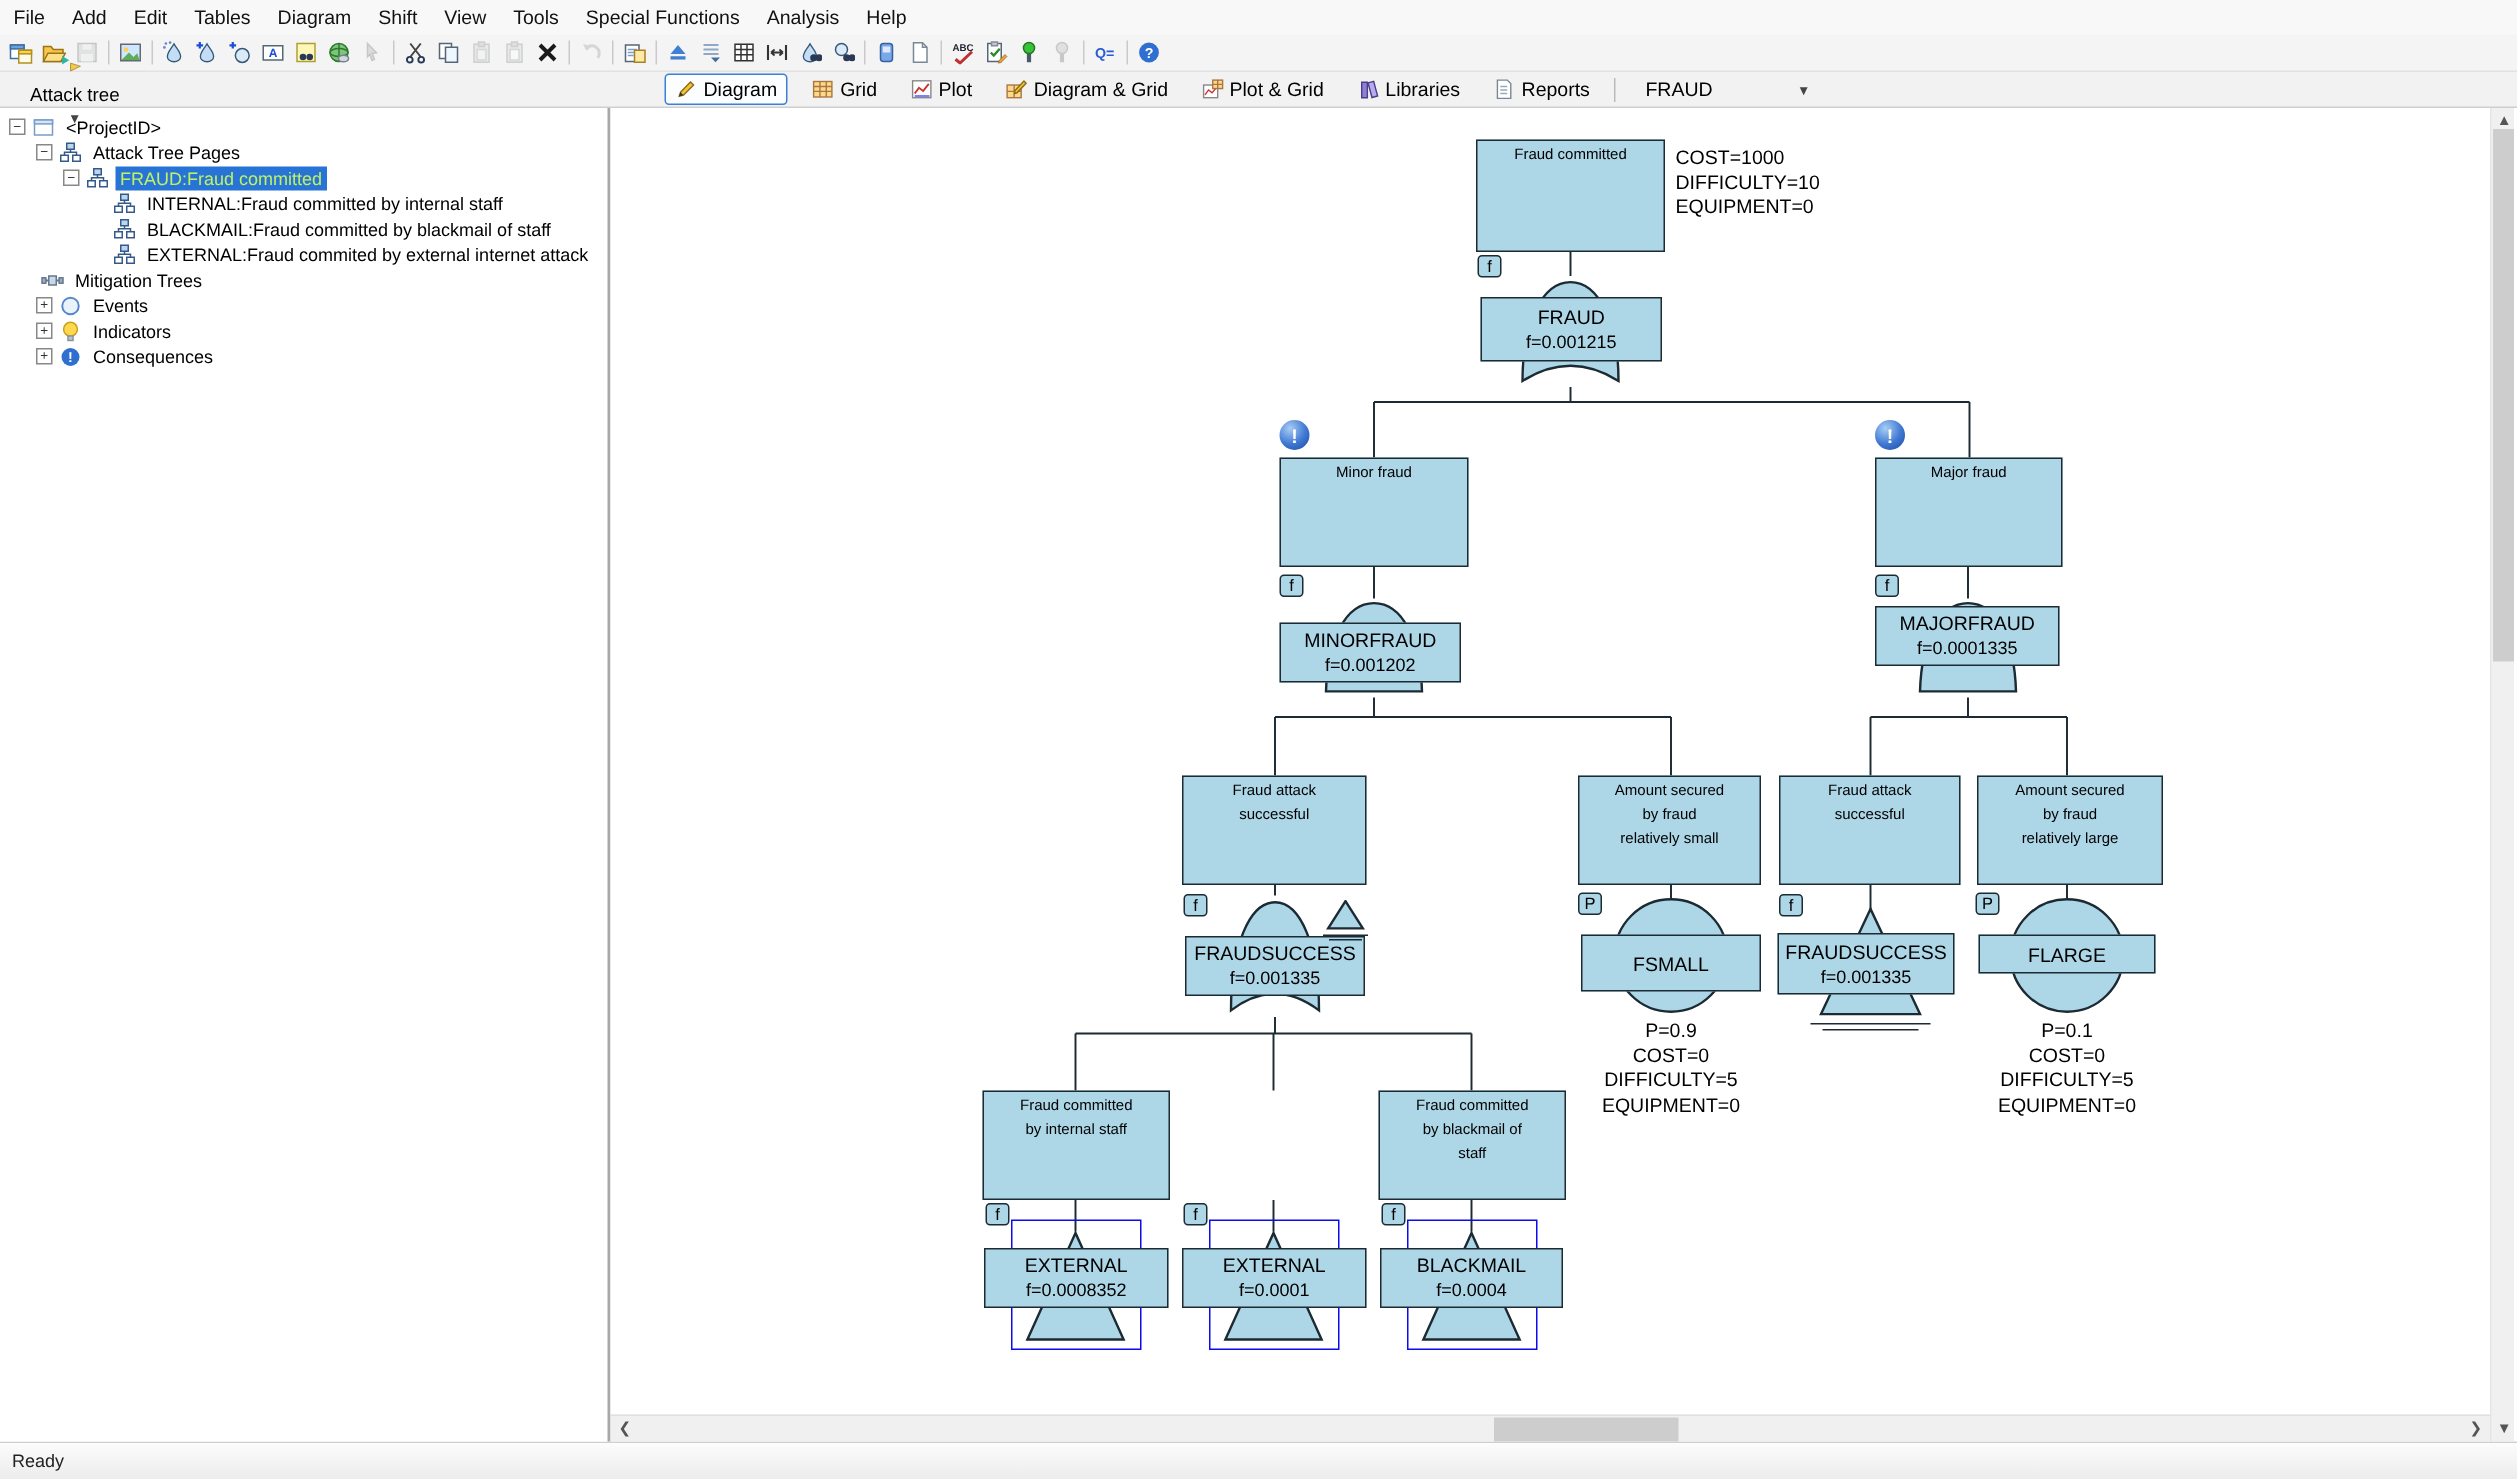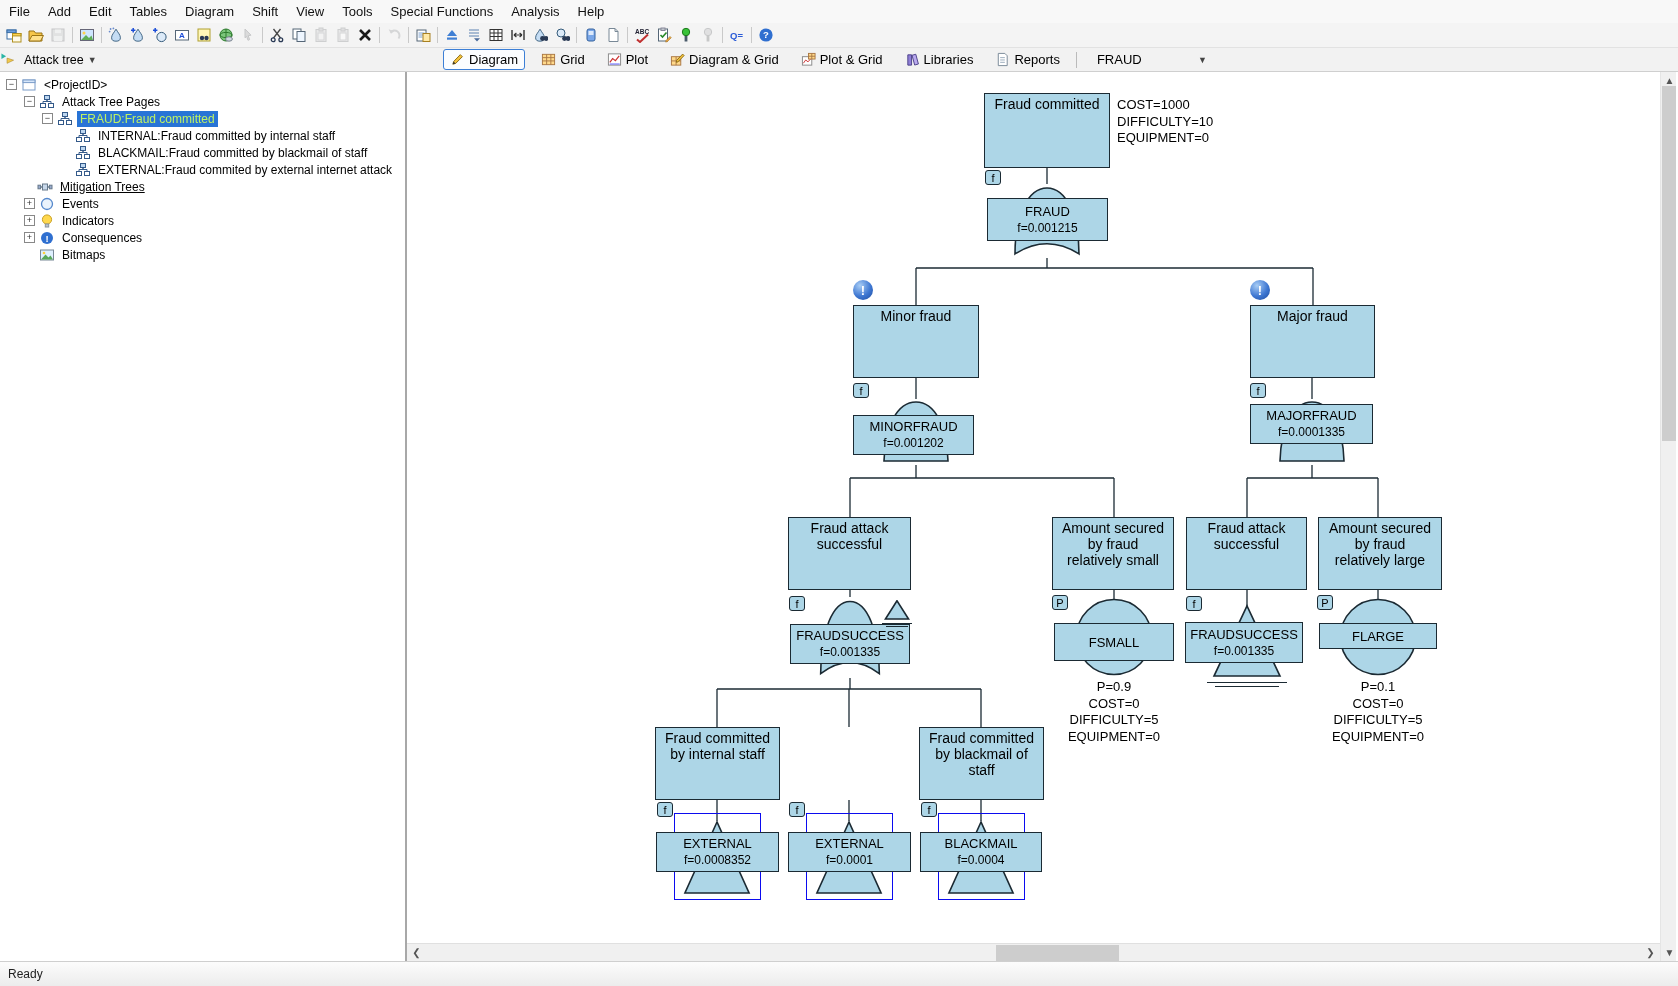--- a/index.html
+++ b/index.html
@@ -16,21 +16,21 @@
   #toolbar { height:25px; background:#f4f4f4; display:flex; align-items:center;
     padding-left:3px; border-bottom:1px solid #e2e2e2; }
   .tb-icon { width:22px; height:21px; display:flex; align-items:center; justify-content:center; }
   .tb-icon svg { width:16px; height:16px; }
   .tb-icon.disabled { opacity:.45; filter:grayscale(.8); }
   .tb-sep { width:1px; height:16px; background:#c9c9c9; margin:0 3px; }
 
   
   #tabrow { height:24px; background:#f2f2f2; display:flex; align-items:center;
     font-size:13px; border-bottom:1px solid #cfcfcf; position:relative; }
-  #tree-selector { display:flex; align-items:center; gap:4px; padding:0 0; font-size:12.5px; }
+  #tree-selector { display:flex; align-items:center; gap:4px; padding:0 20px; font-size:12.5px;flex-direction:column; }
   #tree-selector svg { width:15px; height:15px; }
   .caret { font-size:9px; color:#444; }
   #tabs { position:absolute; left:443px; display:flex; align-items:center; gap:10px; }
   .tab { display:flex; align-items:center; gap:4px; padding:2px 6px; white-space:nowrap; cursor:default; }
   .tab svg { width:15px; height:15px; }
   .tab.selected { border:1.5px solid #3c7fd6; border-radius:3px; background:#fbfdff; }
   .tab-sep { width:1px; height:16px; background:#bbb; }
   #page-combo { display:flex; align-items:center; width:118px; justify-content:space-between;
     padding:1px 4px; margin-left:6px; }
 
@@ -45,21 +45,21 @@
   .ticon { width:16px; height:16px; margin-right:4px; flex:none; }
   .ticon svg { width:16px; height:16px; }
   .tlabel { padding:1px 3px; }
   .trow.selected .tlabel { background:#2874d6; color:#bef264; }
 
   
   #canvas-wrap { width:1253px; position:relative; }
   #canvas { position:relative; width:1253px; height:871px; background:#fff; overflow:hidden; }
   #lines-svg { position:absolute; left:0; top:0; }
   .dnode { position:absolute; background:#add6e7; border:1.4px solid #1b2a33;
-    text-align:center; font-size:14px; line-height:16px; color:#000; padding-top:2px; }
+    text-align:center; font-size:10px; line-height:16px; color:#000; padding-top:2px; }
   .glabel { position:absolute; background:#add6e7; border:1.4px solid #1b2a33;
     display:flex; flex-direction:column; align-items:center; justify-content:center;
     font-size:13px; line-height:17px; color:#000; }
   .glabel .val { font-size:12px; }
   .gshape { position:absolute; }
   .badge { position:absolute; width:16px; height:15px; background:#add6e7;
     border:1px solid #1b2a33; border-radius:3px; font-size:11px; display:flex;
     align-items:center; justify-content:center; }
   .alert { position:absolute; width:20px; height:20px; border-radius:50%;
     background:radial-gradient(circle at 35% 28%, #a8cdf5, #3e77d2 55%, #1c4a9e);
@@ -442,21 +442,21 @@
         <div class="trow" style="padding-left: 60px;">
           <div class="texp none"></div>
           <span class="ticon"><svg viewBox="0 0 16 16">
               <rect x="5.5" y="1.5" width="5" height="4" fill="#bcd6f0" stroke="#345a8a"></rect>
               <rect x="1.5" y="9.5" width="5" height="4" fill="#fff" stroke="#345a8a"></rect>
               <rect x="9.5" y="9.5" width="5" height="4" fill="#fff" stroke="#345a8a"></rect>
               <path d="M8 5.5 v2 M4 9.5 v-2 h8 v2 M8 5.5 v2" stroke="#345a8a" fill="none"></path>
             </svg></span>
           <span class="tlabel">EXTERNAL:Fraud commited by external internet attack</span>
         </div>
-        <div class="trow" style="padding-left: 22px; text-decoration: underline;">
+        <div class="trow" style="padding-left: 12px;">
           <div class="texp none"></div>
           <span class="ticon"><svg viewBox="0 0 16 16">
               <path d="M1 8 h4 M11 8 h4" stroke="#66788a" stroke-width="1.3"></path>
               <rect x="5.5" y="5" width="5" height="6" fill="#c8d8ea" stroke="#66788a"></rect>
               <rect x="1" y="6.2" width="2.6" height="3.6" fill="#9aacce" stroke="#66788a"></rect>
               <rect x="12.4" y="6.2" width="2.6" height="3.6" fill="#9aacce" stroke="#66788a"></rect>
             </svg></span>
           <span class="tlabel">Mitigation Trees</span>
         </div>
         <div class="trow" style="padding-left: 24px;">
@@ -474,29 +474,20 @@
             </svg></span>
           <span class="tlabel">Indicators</span>
         </div>
         <div class="trow" style="padding-left: 24px;">
           <div class="texp">+</div>
           <span class="ticon"><svg viewBox="0 0 16 16">
               <circle cx="8" cy="8" r="6" fill="#2f6fd0"></circle>
               <text x="8" y="11.6" font-size="9.5" font-weight="bold" fill="#fff" text-anchor="middle">!</text>
             </svg></span>
           <span class="tlabel">Consequences</span>
-        </div>
-        <div class="trow" style="padding-left: 24px;">
-          <div class="texp none"></div>
-          <span class="ticon"><svg viewBox="0 0 16 16">
-              <rect x="1.5" y="3" width="13" height="10" fill="#dff0ff" stroke="#788896"></rect>
-              <path d="M2 12.5 L6.5 7.5 l3 3 2-2 2.5 4 Z" fill="#59a859"></path>
-              <circle cx="5" cy="6" r="1.3" fill="#ffcf3d"></circle>
-            </svg></span>
-          <span class="tlabel">Bitmaps</span>
         </div>
       </div>
     <div id="canvas-wrap">
       <div id="canvas">
         <svg id="lines-svg" width="1253" height="871">
             <line x1="640" y1="96" x2="640" y2="112" stroke="#1b2a33" stroke-width="1.3"></line>
             <line x1="640" y1="186" x2="640" y2="196" stroke="#1b2a33" stroke-width="1.3"></line>
             <line x1="509" y1="196" x2="906" y2="196" stroke="#1b2a33" stroke-width="1.3"></line>
             <line x1="509" y1="196" x2="509" y2="233" stroke="#1b2a33" stroke-width="1.3"></line>
             <line x1="906" y1="196" x2="906" y2="233" stroke="#1b2a33" stroke-width="1.3"></line>

